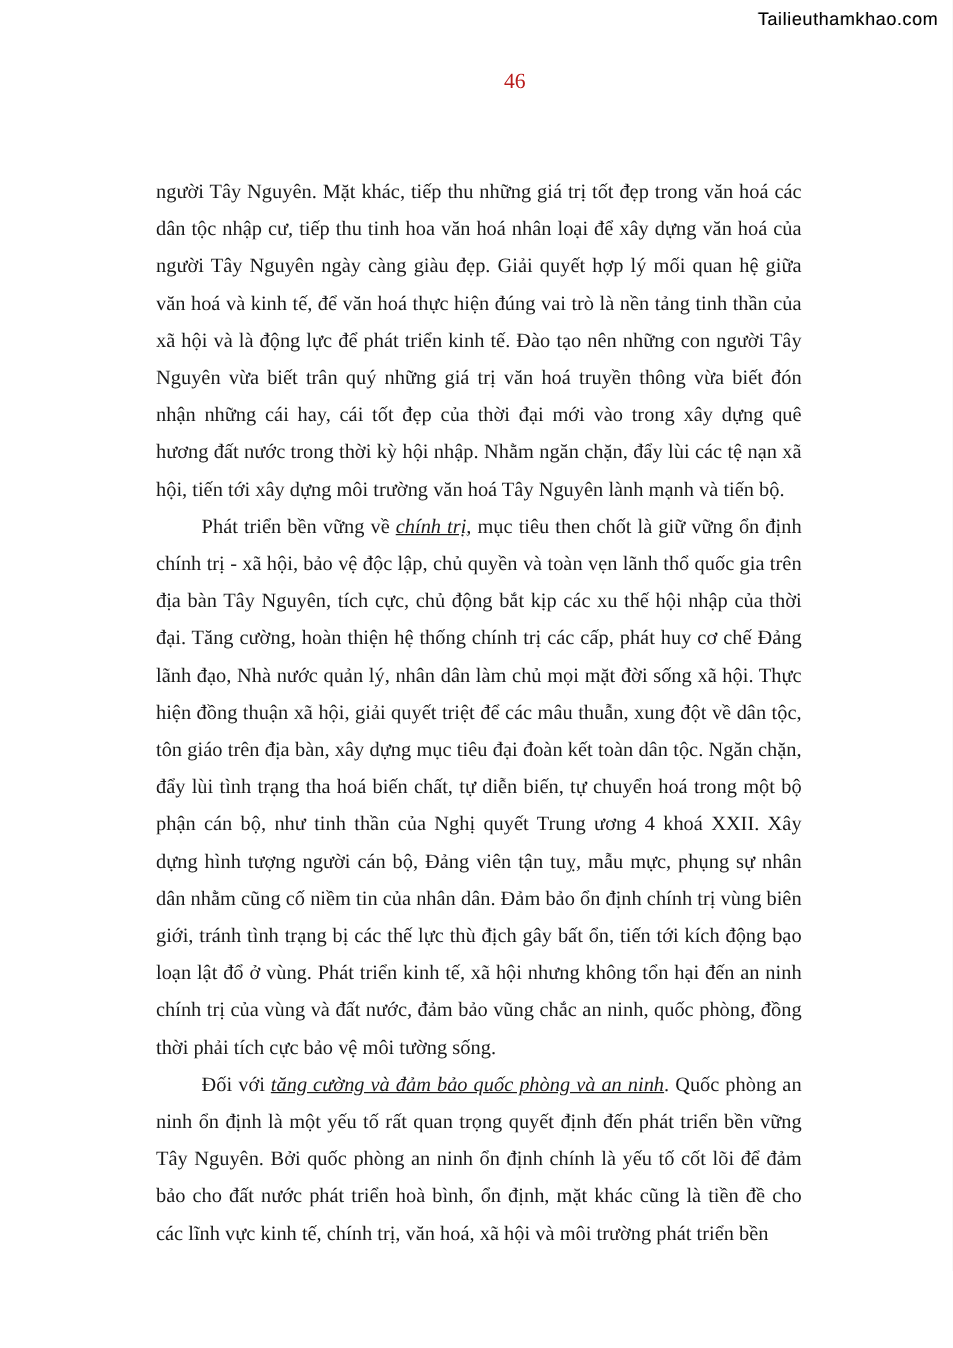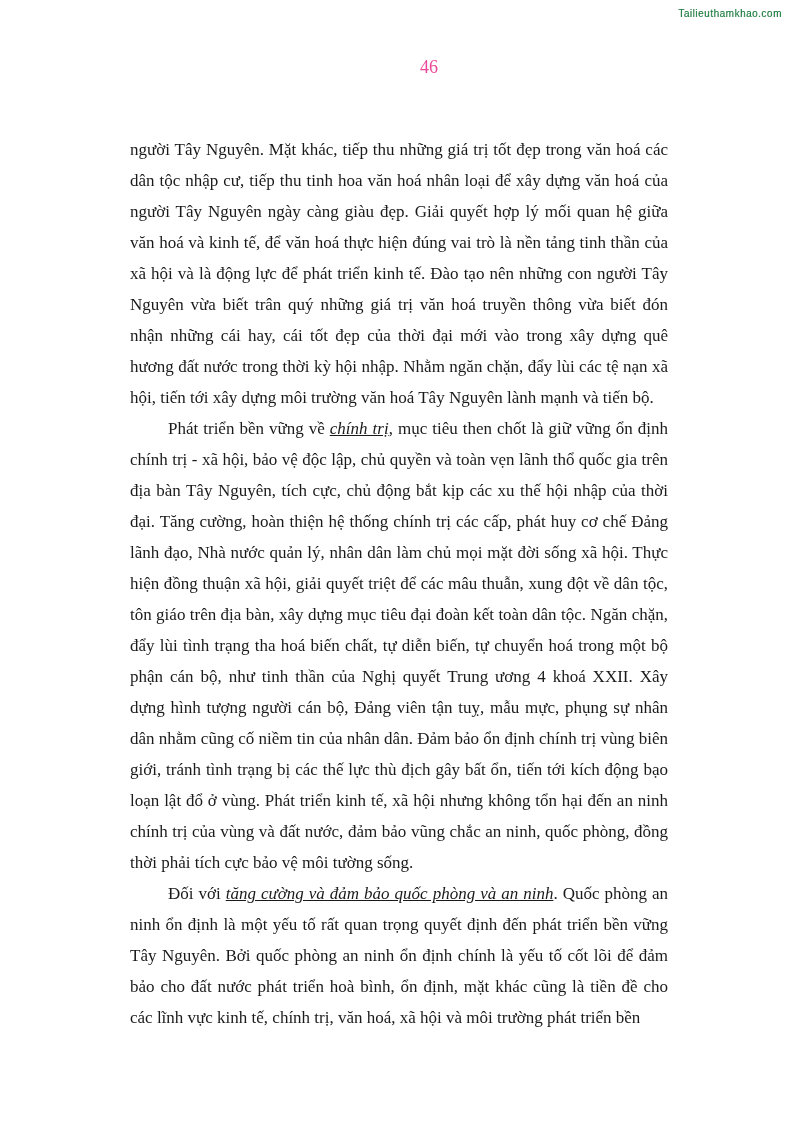--- a/index.html
+++ b/index.html
@@ -14,38 +14,38 @@
     background: #ffffff;
     overflow: hidden;
     font-family: "Liberation Serif", "DejaVu Serif", serif;
     color: #1a1a1a;
   }
   .watermark {
     position: absolute;
     top: 8px;
     right: 12px;
     font-family: "Liberation Sans", "DejaVu Sans", sans-serif;
-    font-size: 10px;
+    font-size: 15px;
     letter-spacing: 0.5px;
-    color: #15803d;
+    color: #000000;
     text-shadow: 1px 1px 0 #ffffff, -0.5px -0.5px 0 #b5b5b5;
     user-select: none;
   }
   .page-number {
     position: absolute;
     top: 57px;
     left: 429px;
     transform: translateX(-50%);
     font-size: 18px;
-    color: #ec4899;
+    color: #b91c1c;
   }
   .body-text {
     position: absolute;
     left: 130px;
-    top: 134px;
+    top: 144px;
     width: 538px;
     font-size: 17px;
     line-height: 31px;
     text-align: justify;
     text-justify: inter-word;
   }
   .para {
     margin: 0;
   }
   .para.indent {

